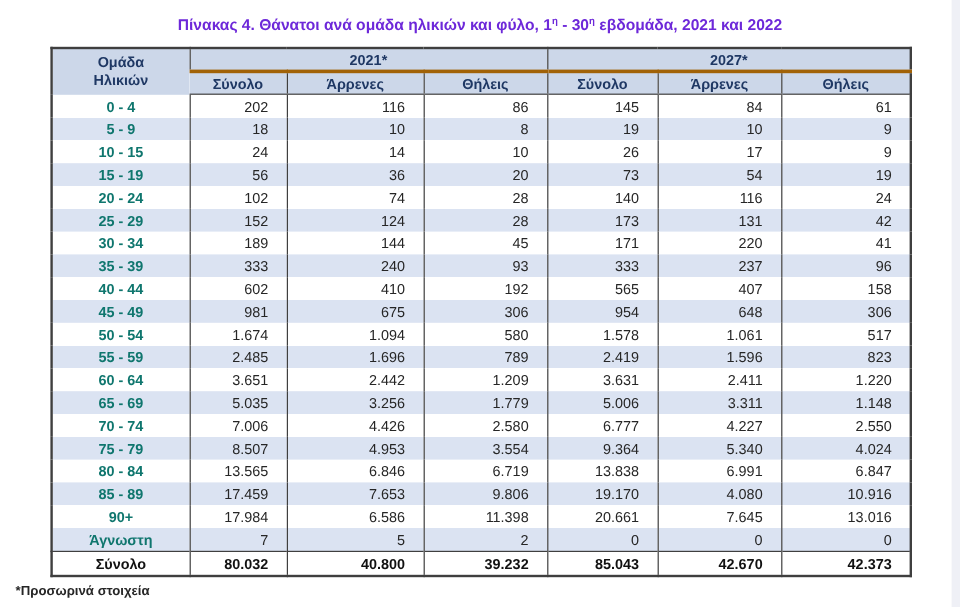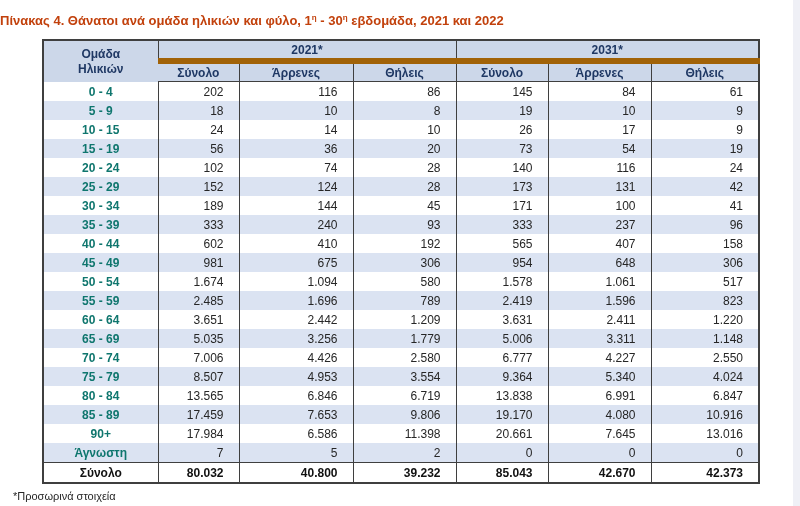--- a/index.html
+++ b/index.html
@@ -10,25 +10,25 @@
     position: relative;
     overflow: hidden;
   }
   .page-edge {
     position: absolute; top: 0; right: 0;
     width: 7px; height: 506px;
     background: #eff0f6;
   }
   .title {
     padding-top: 11px;
-    text-align: left;
+    text-align: center;
     font-size: 13px;
     line-height: 14px;
     font-weight: bold;
-    color: #c2410c;
+    color: #6d28d9;
   }
   .title sup { font-size: 8px; }
   table.deaths {
     border-collapse: collapse;
     table-layout: fixed;
     margin: 11px 0 0 42px;
     width: 716px;
     border: 2px solid #3f3f3f;
   }
   th, td {
@@ -38,21 +38,21 @@
   }
   th + th, td + td { border-left: 1px solid #3f3f3f; }
   thead th {
     background: #ccd7e9;
     color: #1f3864;
     font-size: 12px;
     font-weight: bold;
     height: 17px;
     text-align: center;
   }
-  thead tr.year-row th.year { border-bottom: 6px solid #a16207; }
+  thead tr.year-row th.year { border-bottom: 3px solid #a16207; }
   thead tr.sub-row th { border-bottom: 1px solid #3f3f3f; }
   th.corner { vertical-align: middle; line-height: 15px; text-align: center; }
   tbody td {
     height: 19px;
     font-size: 12px;
     color: #262626;
     background: #ffffff;
   }
   tbody td.age {
     font-weight: bold;
@@ -63,20 +63,21 @@
   tbody tr.stripe td { background: #dbe3f2; }
   tbody tr.total td {
     font-weight: bold;
     color: #111111;
     border-top: 1px solid #3f3f3f;
   }
   .footnote {
     margin: 6px 0 0 13px;
     font-size: 11px;
     color: #262626;
+    font-weight: bold;
   }
 </style>
 </head>
 <body>
 
 <div class="page-edge"></div>
 
 <div class="title"><span>Πίνακας 4. Θάνατοι ανά ομάδα ηλικιών και φύλο, 1</span><sup>η</sup><span> - 30</span><sup>η</sup><span> εβδομάδα, 2021 και 2022</span></div>
 
 <table class="deaths">
@@ -89,21 +90,21 @@
     <col style="width:103px">
     <col style="width:108px">
   </colgroup>
   <thead>
     <tr class="year-row">
       <th class="corner" rowspan="2">
         <div>Ομάδα</div>
         <div>Ηλικιών</div>
       </th>
       <th class="year" colspan="3">2021*</th>
-      <th class="year" colspan="3">2031*</th>
+      <th class="year" colspan="3">2027*</th>
     </tr>
     <tr class="sub-row">
       <th>Σύνολο</th>
       <th>Άρρενες</th>
       <th>Θήλεις</th>
       <th>Σύνολο</th>
       <th>Άρρενες</th>
       <th>Θήλεις</th>
     </tr>
   </thead>
@@ -161,21 +162,21 @@
         <td class="val">173</td>
         <td class="val">131</td>
         <td class="val">42</td>
       </tr>
       <tr>
         <td class="age">30 - 34</td>
         <td class="val">189</td>
         <td class="val">144</td>
         <td class="val">45</td>
         <td class="val">171</td>
-        <td class="val">100</td>
+        <td class="val">220</td>
         <td class="val">41</td>
       </tr>
       <tr class="stripe">
         <td class="age">35 - 39</td>
         <td class="val">333</td>
         <td class="val">240</td>
         <td class="val">93</td>
         <td class="val">333</td>
         <td class="val">237</td>
         <td class="val">96</td>

